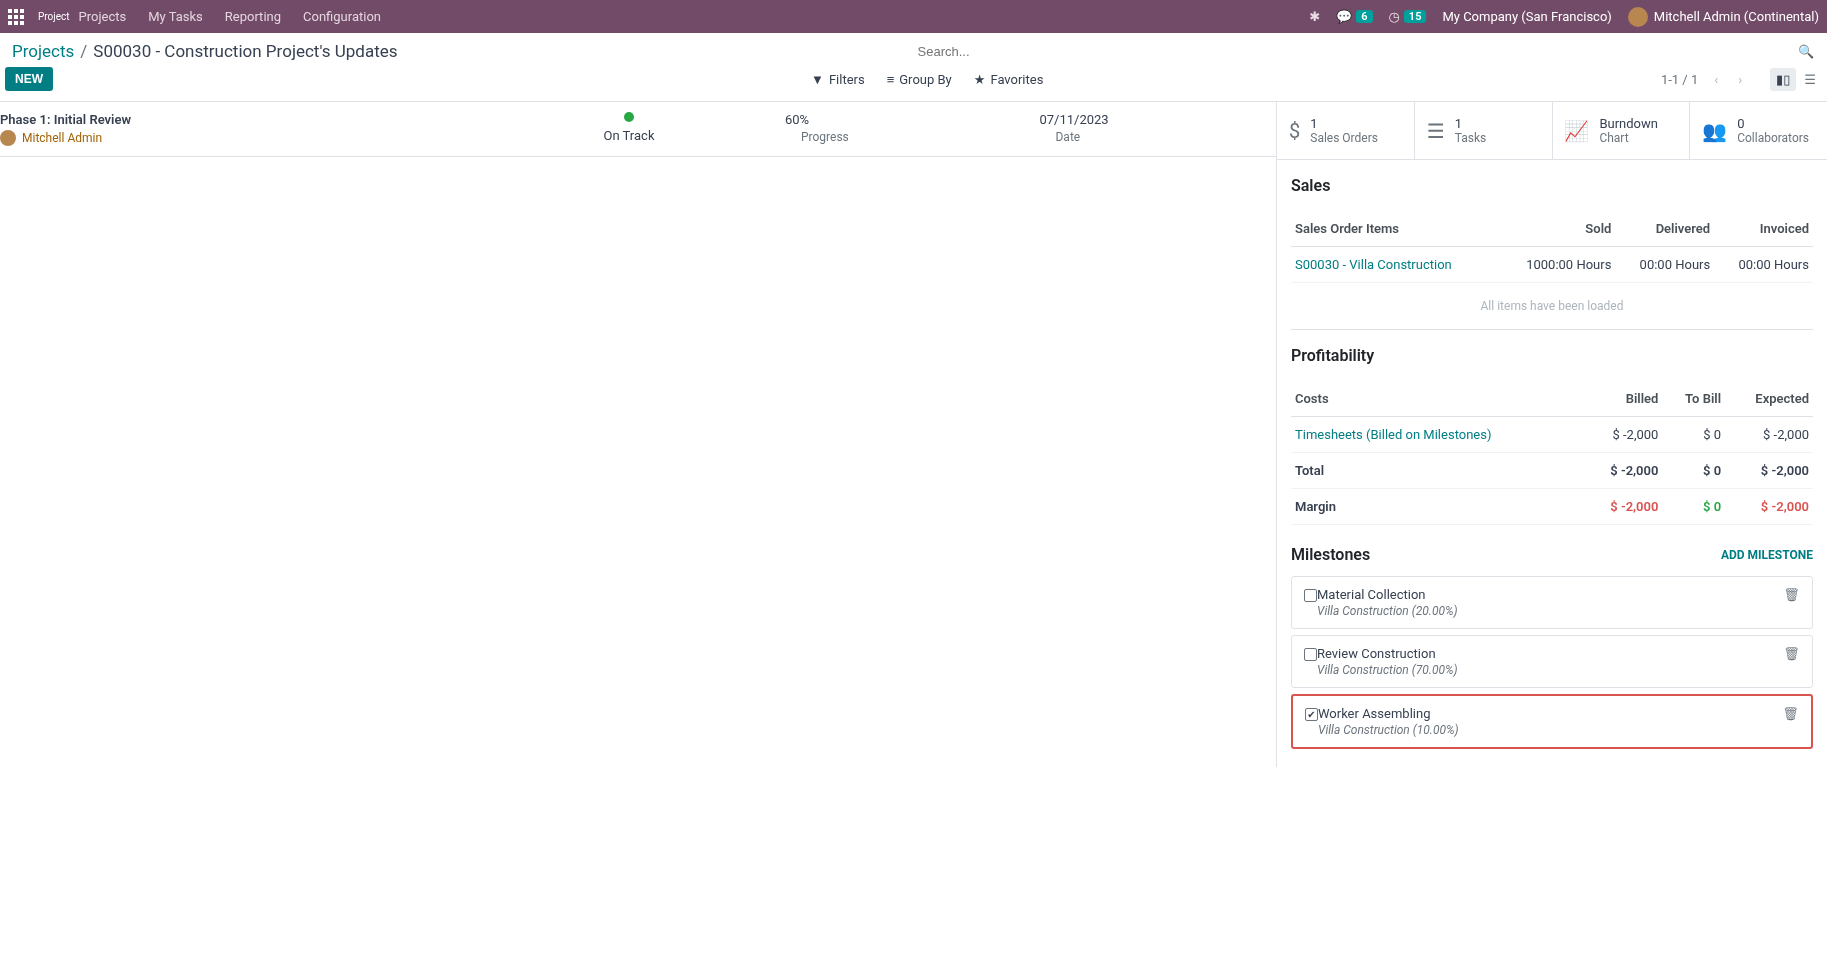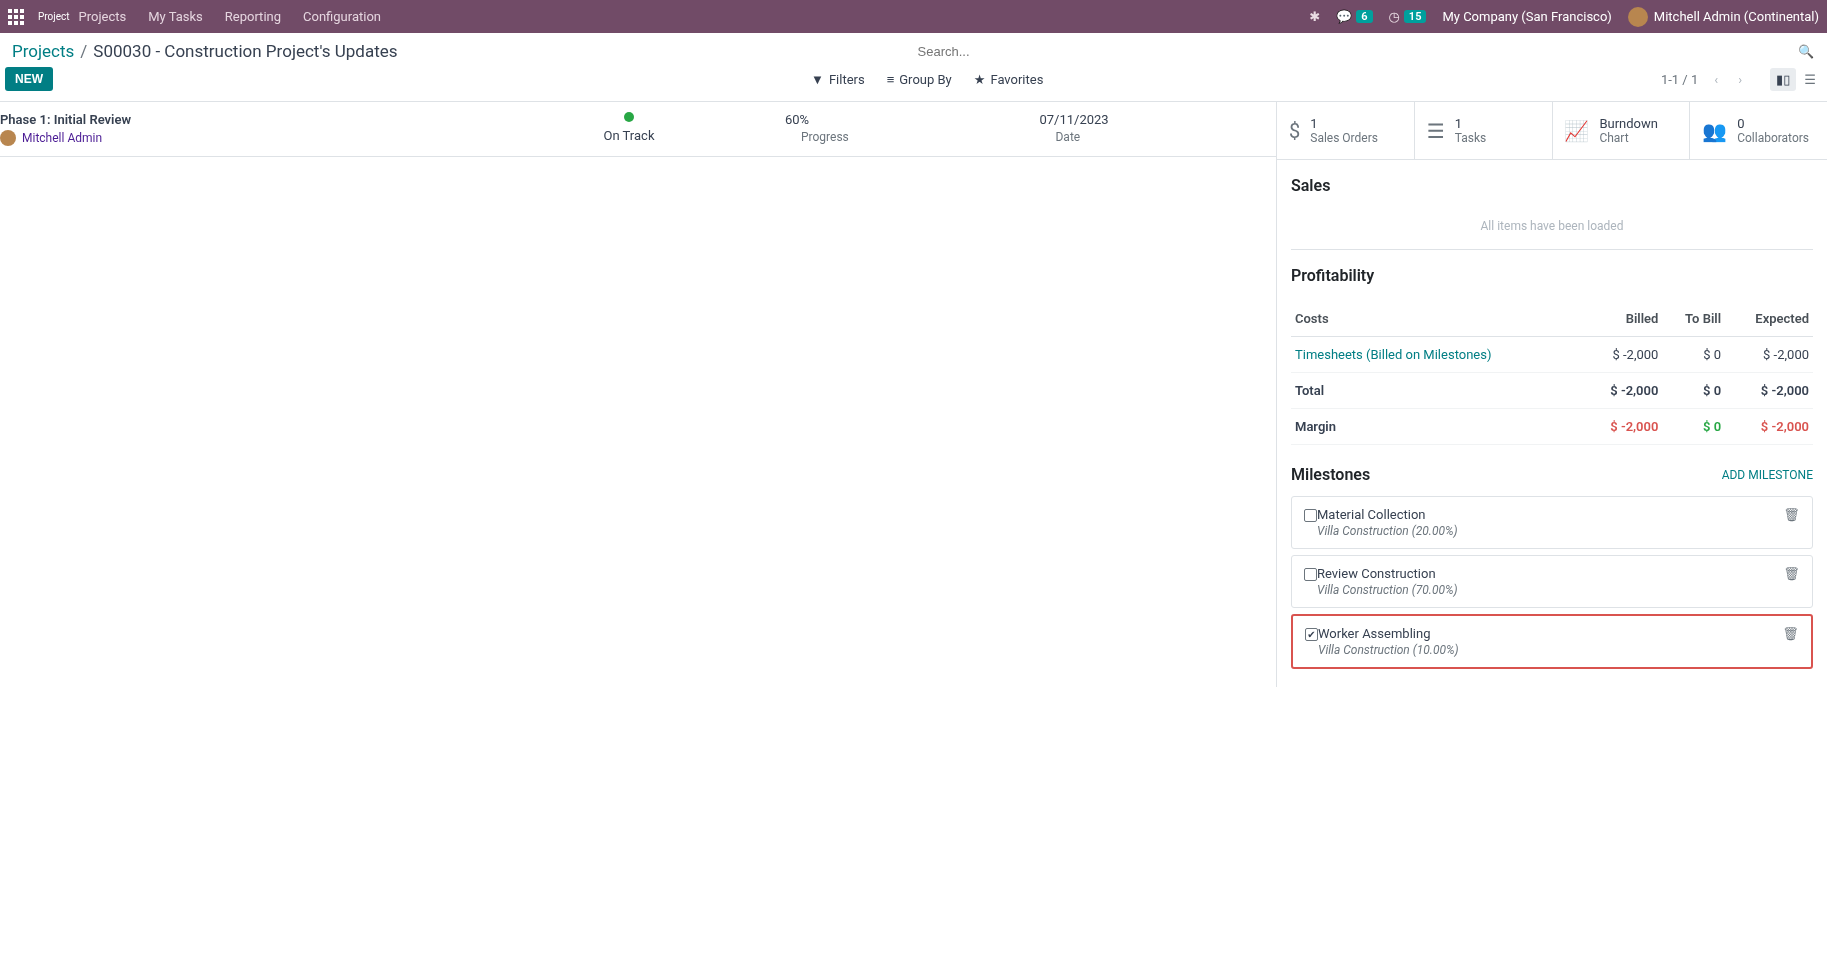--- a/index.html
+++ b/index.html
@@ -36,21 +36,21 @@
 .main { display: flex; }
 .content-left { flex: 1; border-right: 1px solid #dee2e6; }
 .content-right { width: 550px; padding: 12px 14px; }
 .update-row { display: flex; align-items: flex-start; padding: 10px 0; border-bottom: 1px solid #dee2e6; gap: 18px; cursor: pointer; }
 .update-col { display: flex; flex-direction: column; gap: 3px; }
 .update-col.phase { flex: 1.2; }
 .update-col.status { flex: 0.7; flex-direction: column; align-items: center; gap: 6px; }
 .update-col.progress { flex: 0.6; }
 .update-col.date { flex: 0.6; }
 .update-title { font-weight: 600; color: #374151; font-size: 13px; }
-.update-user { display: flex; align-items: center; gap: 6px; font-size: 12px; color: #4c1d95; }
+.update-user { display: flex; align-items: center; gap: 6px; font-size: 12px; color: #a16207; }
 .user-avatar { width: 16px; height: 16px; border-radius: 50%; background: #b8864f; }
 .status-dot { width: 10px; height: 10px; border-radius: 50%; background: #28a745; }
 .sub-label { color: #6c757d; font-size: 12px; margin-left: 16px; }
 .stat-buttons { display: flex; border-bottom: 1px solid #dee2e6; margin: -12px -14px 16px; }
 .stat-btn { flex: 1; display: flex; align-items: center; gap: 10px; padding: 14px 12px; border-right: 1px solid #dee2e6; cursor: pointer; }
 .stat-btn:last-child { border-right: none; }
 .stat-icon { font-size: 20px; color: #6c757d; }
 .stat-text { display: flex; flex-direction: column; }
 .stat-num { font-weight: 400; font-size: 13px; }
 .stat-label { font-size: 12px; color: #6c757d; }
@@ -58,21 +58,21 @@
 table.data { width: 100%; border-collapse: collapse; font-size: 13px; margin-bottom: 8px; }
 table.data th { text-align: left; font-weight: 600; padding: 10px 4px; border-bottom: 1px solid #dee2e6; color: #495057; font-size: 13px;}
 table.data th.right, table.data td.right { text-align: right; }
 table.data td { padding: 10px 4px; border-bottom: 1px solid #f1f3f4; }
 table.data td.link { color: #017E84; cursor: pointer; }
 table.data tr.bold td { font-weight: 600; }
 .all-loaded { text-align: center; color: #adb5bd; font-size: 12px; padding: 8px 0 16px; border-bottom: 1px solid #dee2e6; margin-bottom: 16px; }
 .red { color: #d9534f; font-weight: 600; }
 .green { color: #28a745; font-weight: 600; }
 .milestones-header { display: flex; justify-content: space-between; align-items: center; margin: 20px 0 12px; }
-.add-milestone { color: #017E84; font-weight: 400; font-size: 12px; cursor: pointer; }
+.add-milestone { color: #017E84; font-weight: 700; font-size: 12px; cursor: pointer; }
 .milestone-card { border: 1px solid #dee2e6; border-radius: 3px; padding: 10px 12px; margin-bottom: 6px; display: flex; align-items: flex-start; gap: 0; }
 .milestone-card.highlight { border: 2px solid #d9534f; }
 .milestone-check { width: 13px; height: 13px; border: 1.5px solid #6c757d; border-radius: 2px; margin-top: 2px; cursor: pointer; display: flex; align-items: center; justify-content: center; font-size: 10px; }
 .milestone-check.checked::after { content: "✔"; color: #374151; }
 .milestone-body { flex: 1; }
 .milestone-name { font-size: 13px; color: #374151; }
 .milestone-sub { font-style: italic; color: #6c757d; font-size: 12px; margin-top: 2px; }
 .trash { color: #6c757d; cursor: pointer; font-size: 13px; }
 </style>
 </head>
@@ -202,20 +202,38 @@
       <div class="stat-btn">
         <span class="stat-icon">👥</span>
         <div class="stat-text">
             <span class="stat-num">0</span>
             <span class="stat-label">Collaborators</span>
           </div>
       </div>
     </div>
 
     <div class="section-title">Sales</div>
+    <table class="data">
+      <thead>
+          <tr>
+        <th>Sales Order Items</th>
+        <th class="right">Sold</th>
+        <th class="right">Delivered</th>
+        <th class="right">Invoiced</th>
+      </tr>
+        </thead>
+      <tbody>
+          <tr>
+        <td class="link">S00030 - Villa Construction</td>
+        <td class="right">1000:00 Hours</td>
+        <td class="right">00:00 Hours</td>
+        <td class="right">00:00 Hours</td>
+      </tr>
+        </tbody>
+    </table>
     <div class="all-loaded">All items have been loaded</div>
 
     <div class="section-title">Profitability</div>
     <table class="data">
       <thead>
           <tr>
         <th>Costs</th>
         <th class="right">Billed</th>
         <th class="right">To Bill</th>
         <th class="right">Expected</th>

